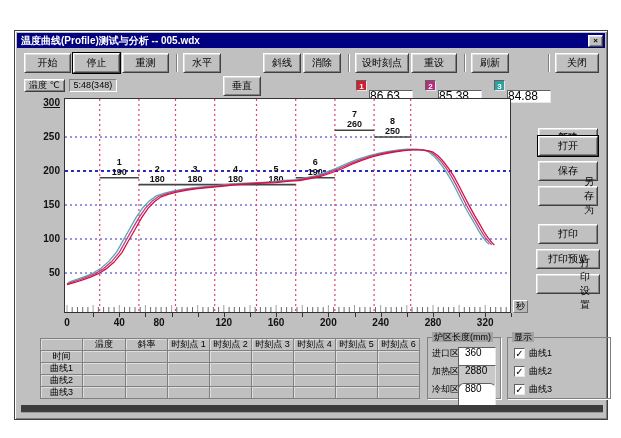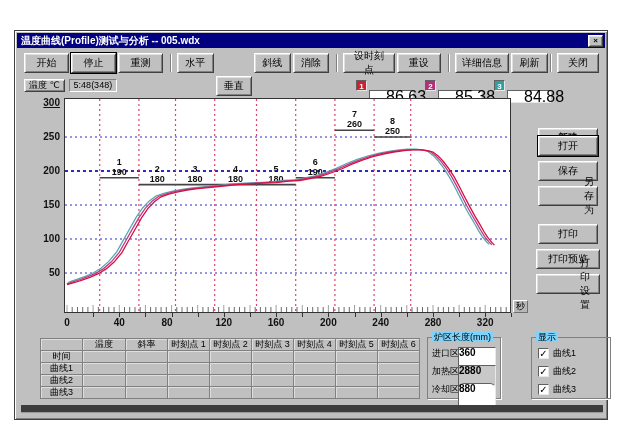--- a/index.html
+++ b/index.html
@@ -22,21 +22,21 @@
   .tbtn{height:20px;font-size:10px;display:flex;align-items:center;justify-content:center;
     margin-right:2px;color:#000;}
   .tbtn.default{box-shadow:0 0 0 1px #000, inset 1px 1px 0 #dfdfdf, inset -1px -1px 0 #808080;}
   .tsep{width:2px;height:18px;border-left:1px solid #808080;border-right:1px solid #fff;margin:0 5px;}
   
   #inforow{position:absolute;left:9px;top:47px;right:56px;height:14px;display:flex;align-items:center;}
   .flatlabel{height:13px;font-size:9px;line-height:11px;padding:0 4px;background:#c0c0c0;}
   .reading{display:flex;align-items:center;margin-left:12px;}
   .rsq{width:11px;height:11px;font-size:8px;font-weight:bold;color:#fff;text-align:center;
     line-height:11px;border:1px solid;border-color:#606060 #e8e8e8 #e8e8e8 #606060;}
-  .rval{width:44px;height:13px;font-size:16px;line-height:11px;padding-left:16px;margin-left:2px;margin-top:22px;}
+  .rval{width:44px;height:13px;font-size:12px;line-height:11px;padding-left:0;margin-left:2px;margin-top:22px;}
   
   #chartwrap{position:absolute;left:1px;top:62px;width:520px;height:248px;}
   #plot{position:absolute;left:48px;top:5px;width:447px;height:215px;background:#fff;border:1px solid #333;}
   .ylab{position:absolute;width:30px;text-align:right;font-size:10px;font-weight:bold;color:#111;height:12px;line-height:12px;}
   .xlab{position:absolute;top:0;transform:translateX(-50%);font-size:10px;font-weight:bold;color:#111;}
   #xaxisrow{position:absolute;left:0;top:224px;width:520px;height:13px;}
   .xtickbelow{position:absolute;top:-4px;width:1px;height:4px;background:#333;}
   #secbox{position:absolute;left:497px;top:207px;width:15px;height:13px;background:#b8b8b8;
     border:1px solid;border-color:#fff #707070 #707070 #fff;font-size:9px;line-height:11px;text-align:center;overflow:hidden;}
   
@@ -45,25 +45,25 @@
   .sidebtn.wide{left:521px;width:64px;}
   .sidebtn.default{box-shadow:0 0 0 1px #000, inset 1px 1px 0 #dfdfdf, inset -1px -1px 0 #808080;}
   
   #btable{position:absolute;left:25px;top:307px;border-top:1px solid #808080;border-left:1px solid #808080;
     display:grid;grid-template-columns:42px 43px 42px 42px 42px 42px 42px 42px 42px;}
   .tcell{height:12px;background:#c0c0c0;border-right:1px solid #808080;border-bottom:1px solid #808080;
     box-shadow:inset 1px 1px 0 #dfdfdf;font-size:9px;line-height:11px;text-align:center;overflow:hidden;white-space:nowrap;}
   .tcell.hdr{font-weight:normal;}
   
   .group{position:absolute;top:306px;height:62px;border:1px solid #808080;box-shadow:1px 1px 0 #fff;}
-  .group .gtitle{position:absolute;top:-6px;left:4px;background:#7dd3fc;padding:0 2px;font-size:9px;line-height:10px;}
+  .group .gtitle{position:absolute;top:-6px;left:4px;background:#a3a3a3;padding:0 2px;font-size:9px;line-height:10px;}
   #furnace{left:412px;width:74px;}
   .frow{position:absolute;left:4px;height:12px;font-size:9px;line-height:12px;white-space:nowrap;}
-  .finput{position:absolute;right:4px;width:38px;height:28px;font-size:10px;line-height:10px;padding-left:0;font-weight:bold;}
-  #display{left:516px;width:80px;}
+  .finput{position:absolute;right:4px;width:38px;height:28px;font-size:10px;line-height:10px;padding-left:6px;}
+  #display{left:492px;width:104px;}
   .crow{position:absolute;left:6px;display:flex;align-items:center;height:12px;}
   .cbox{width:11px;height:11px;background:#fff;border:1px solid;border-color:#606060 #e8e8e8 #e8e8e8 #606060;
     font-size:10px;line-height:9px;text-align:center;color:#000;}
   .clabel{font-size:9px;margin-left:4px;white-space:nowrap;}
   
   #botband{position:absolute;left:6px;top:374px;width:582px;height:8px;background:#3d3d3d;
     border-bottom:1px solid #9a9a9a;}
 </style>
 </head>
 <body>
@@ -81,21 +81,20 @@
       <button class="tbtn raised" style="width: 47px;">重测</button>
       <div class="tsep"></div>
       <button class="tbtn raised" style="width: 38px;">水平</button>
       <button class="tbtn raised" style="width: 38px; margin-top: 46px;">垂直</button>
       <button class="tbtn raised" style="width: 38px;">斜线</button>
       <button class="tbtn raised" style="width: 38px;">消除</button>
       <div class="tsep"></div>
       <button class="tbtn raised" style="width: 54px;">设时刻点</button>
       <button class="tbtn raised" style="width: 46px;">重设</button>
       <div class="tsep"></div>
-      <button class="tbtn raised" style="width: 57px;">详细信息</button>
       <button class="tbtn raised" style="width: 38px;">刷新</button>
       <div class="tsep" style="margin-left: auto;"></div>
       <button class="tbtn raised" style="width: 44px;">关闭</button>
     </div>
 
   <div id="inforow">
     <span class="flatlabel raised">温度 ℃</span>
     <span class="flatlabel sunken" style="margin-left:4px;">5:48(348)</span>
     <span style="flex:1"></span>
     <span id="readings" style="display:flex;">
@@ -257,21 +256,21 @@
         <div class="ylab" style="left: 14px; top: 4px; text-decoration: underline;">300</div>
         <div class="ylab" style="left: 14px; top: 38px;">250</div>
         <div class="ylab" style="left: 14px; top: 72px;">200</div>
         <div class="ylab" style="left: 14px; top: 106px;">150</div>
         <div class="ylab" style="left: 14px; top: 140px;">100</div>
         <div class="ylab" style="left: 14px; top: 174px;">50</div>
       </div>
     <div id="xaxisrow">
         <div class="xlab" style="left: 51px;">0</div>
         <div class="xlab" style="left: 103.3px;">40</div>
-        <div class="xlab" style="left: 151px;">80</div>
+        <div class="xlab" style="left: 143px;">80</div>
         <div class="xlab" style="left: 207.8px;">120</div>
         <div class="xlab" style="left: 260.1px;">160</div>
         <div class="xlab" style="left: 312.4px;">200</div>
         <div class="xlab" style="left: 364.7px;">240</div>
         <div class="xlab" style="left: 417px;">280</div>
         <div class="xlab" style="left: 469.2px;">320</div>
         <div class="xtickbelow" style="left: 77.1px;"></div>
         <div class="xtickbelow" style="left: 103.3px;"></div>
         <div class="xtickbelow" style="left: 129.4px;"></div>
         <div class="xtickbelow" style="left: 155.6px;"></div>

